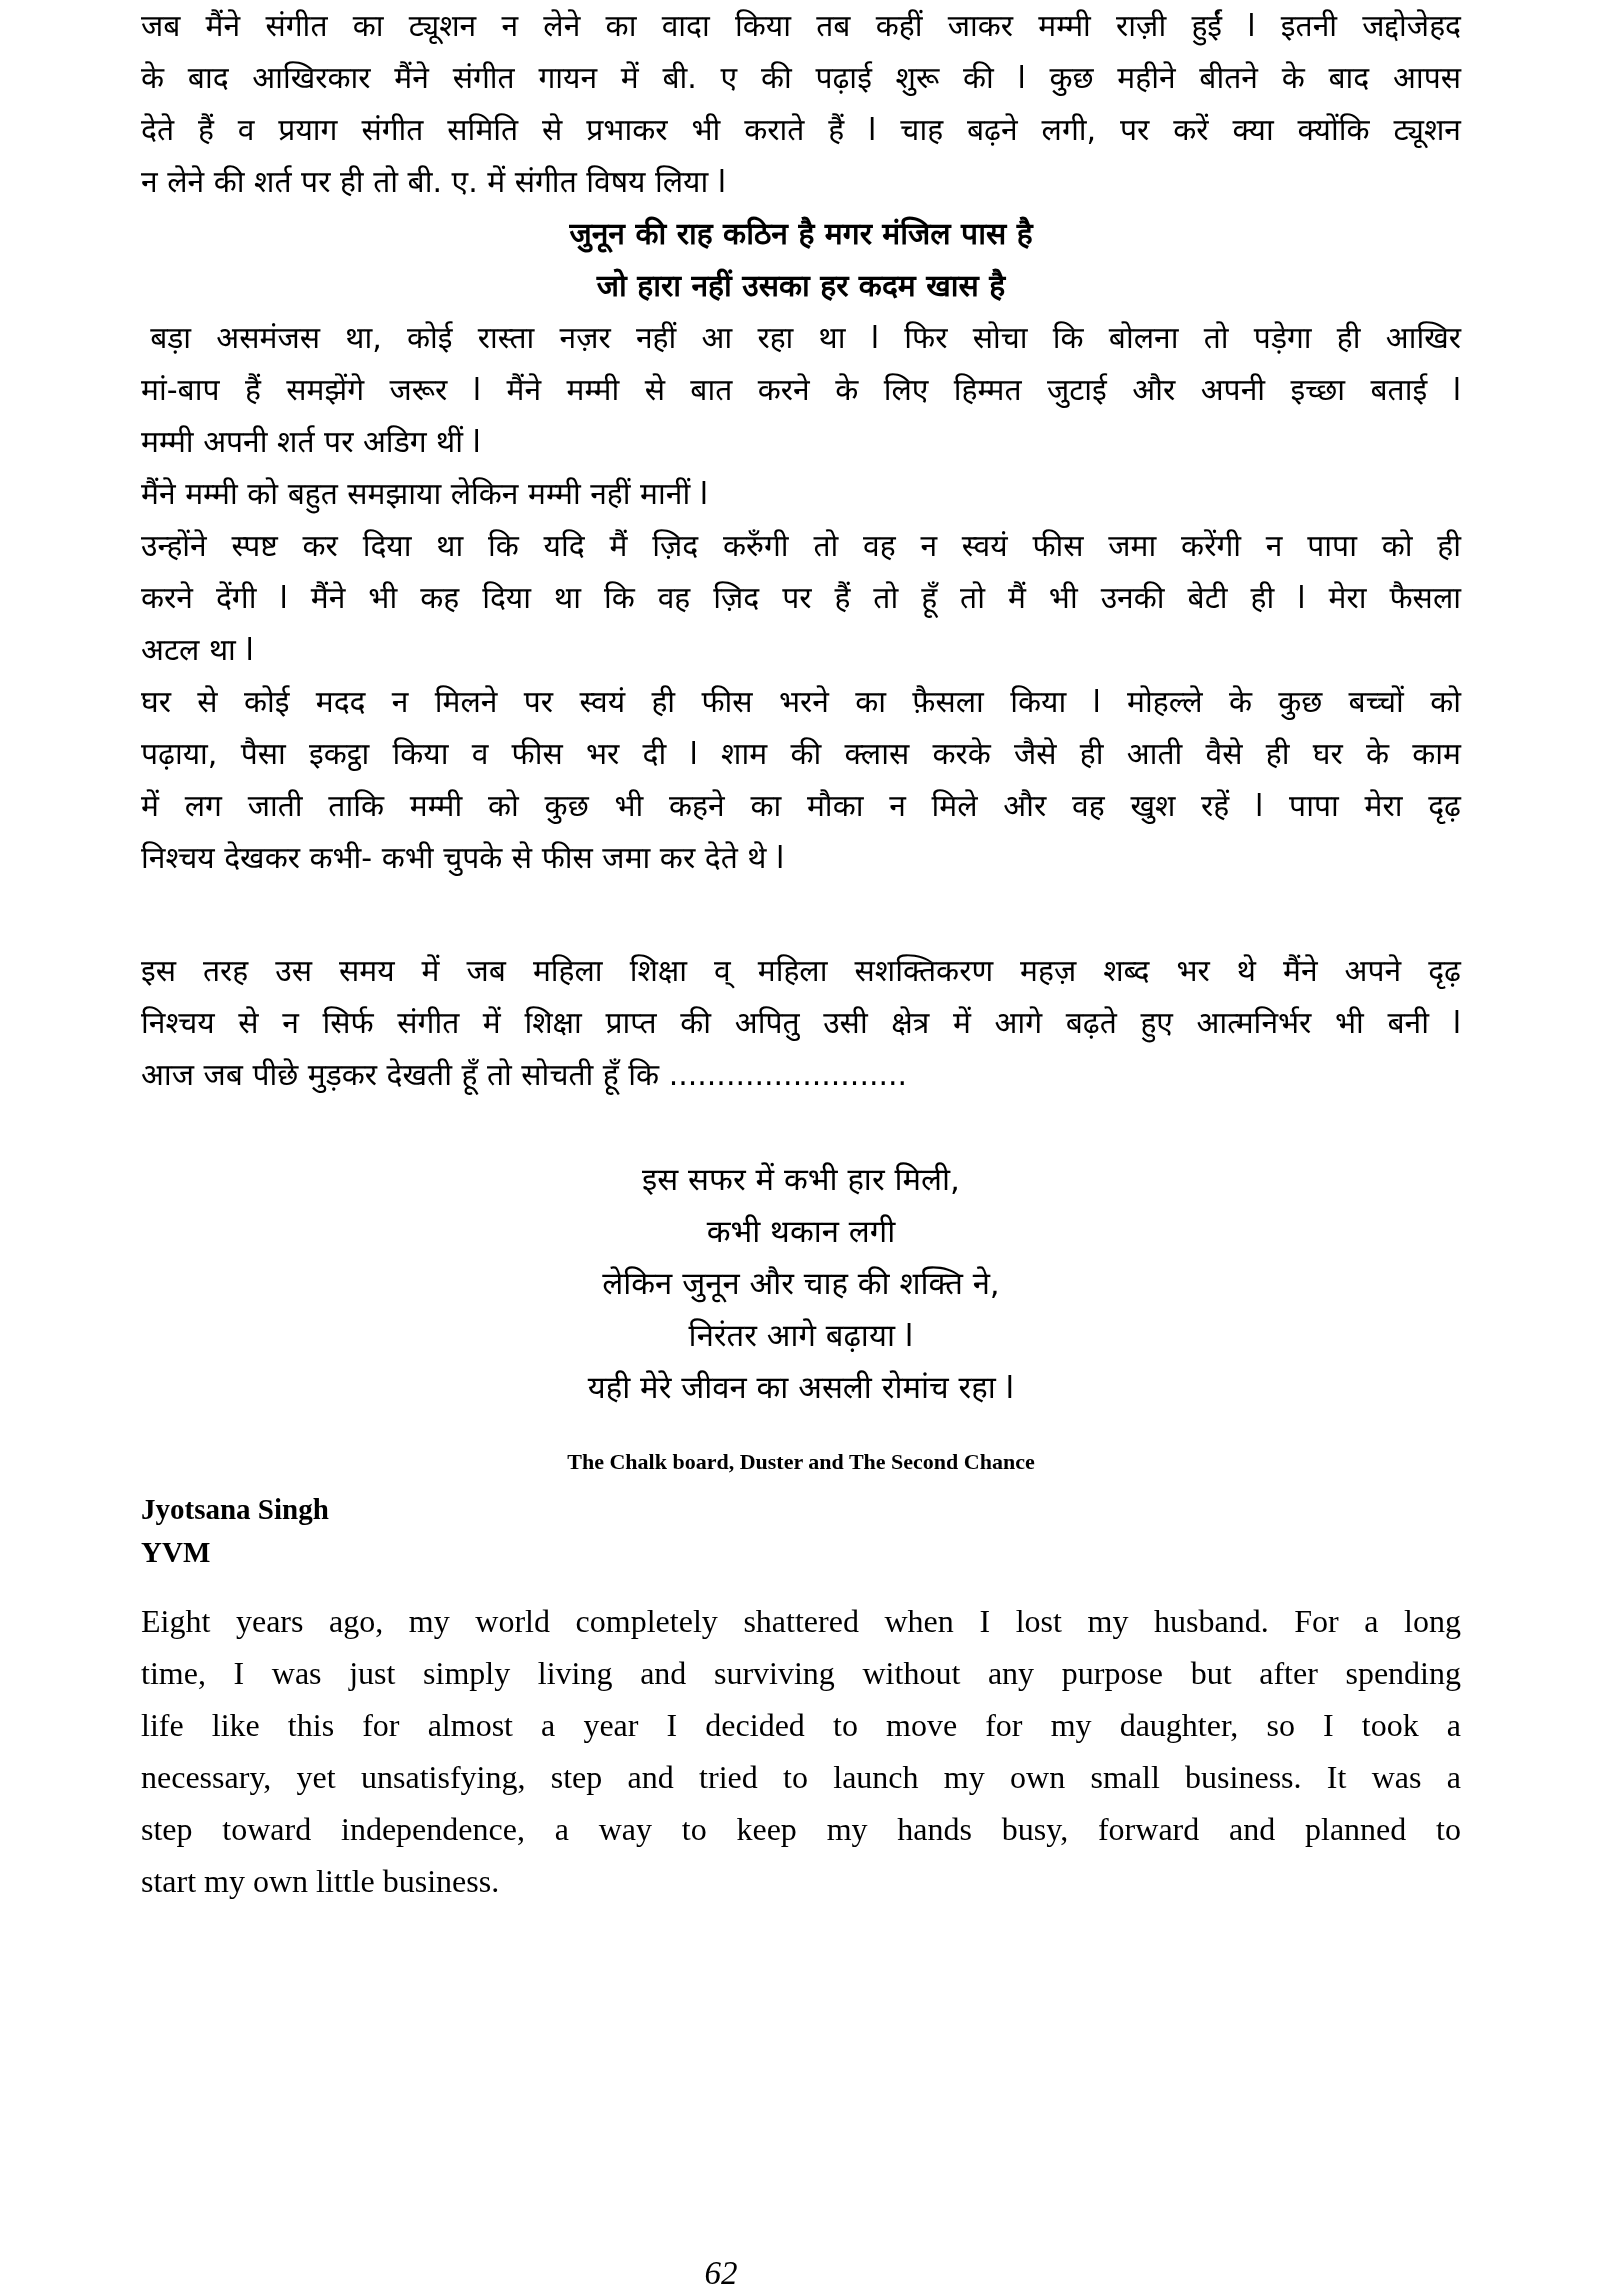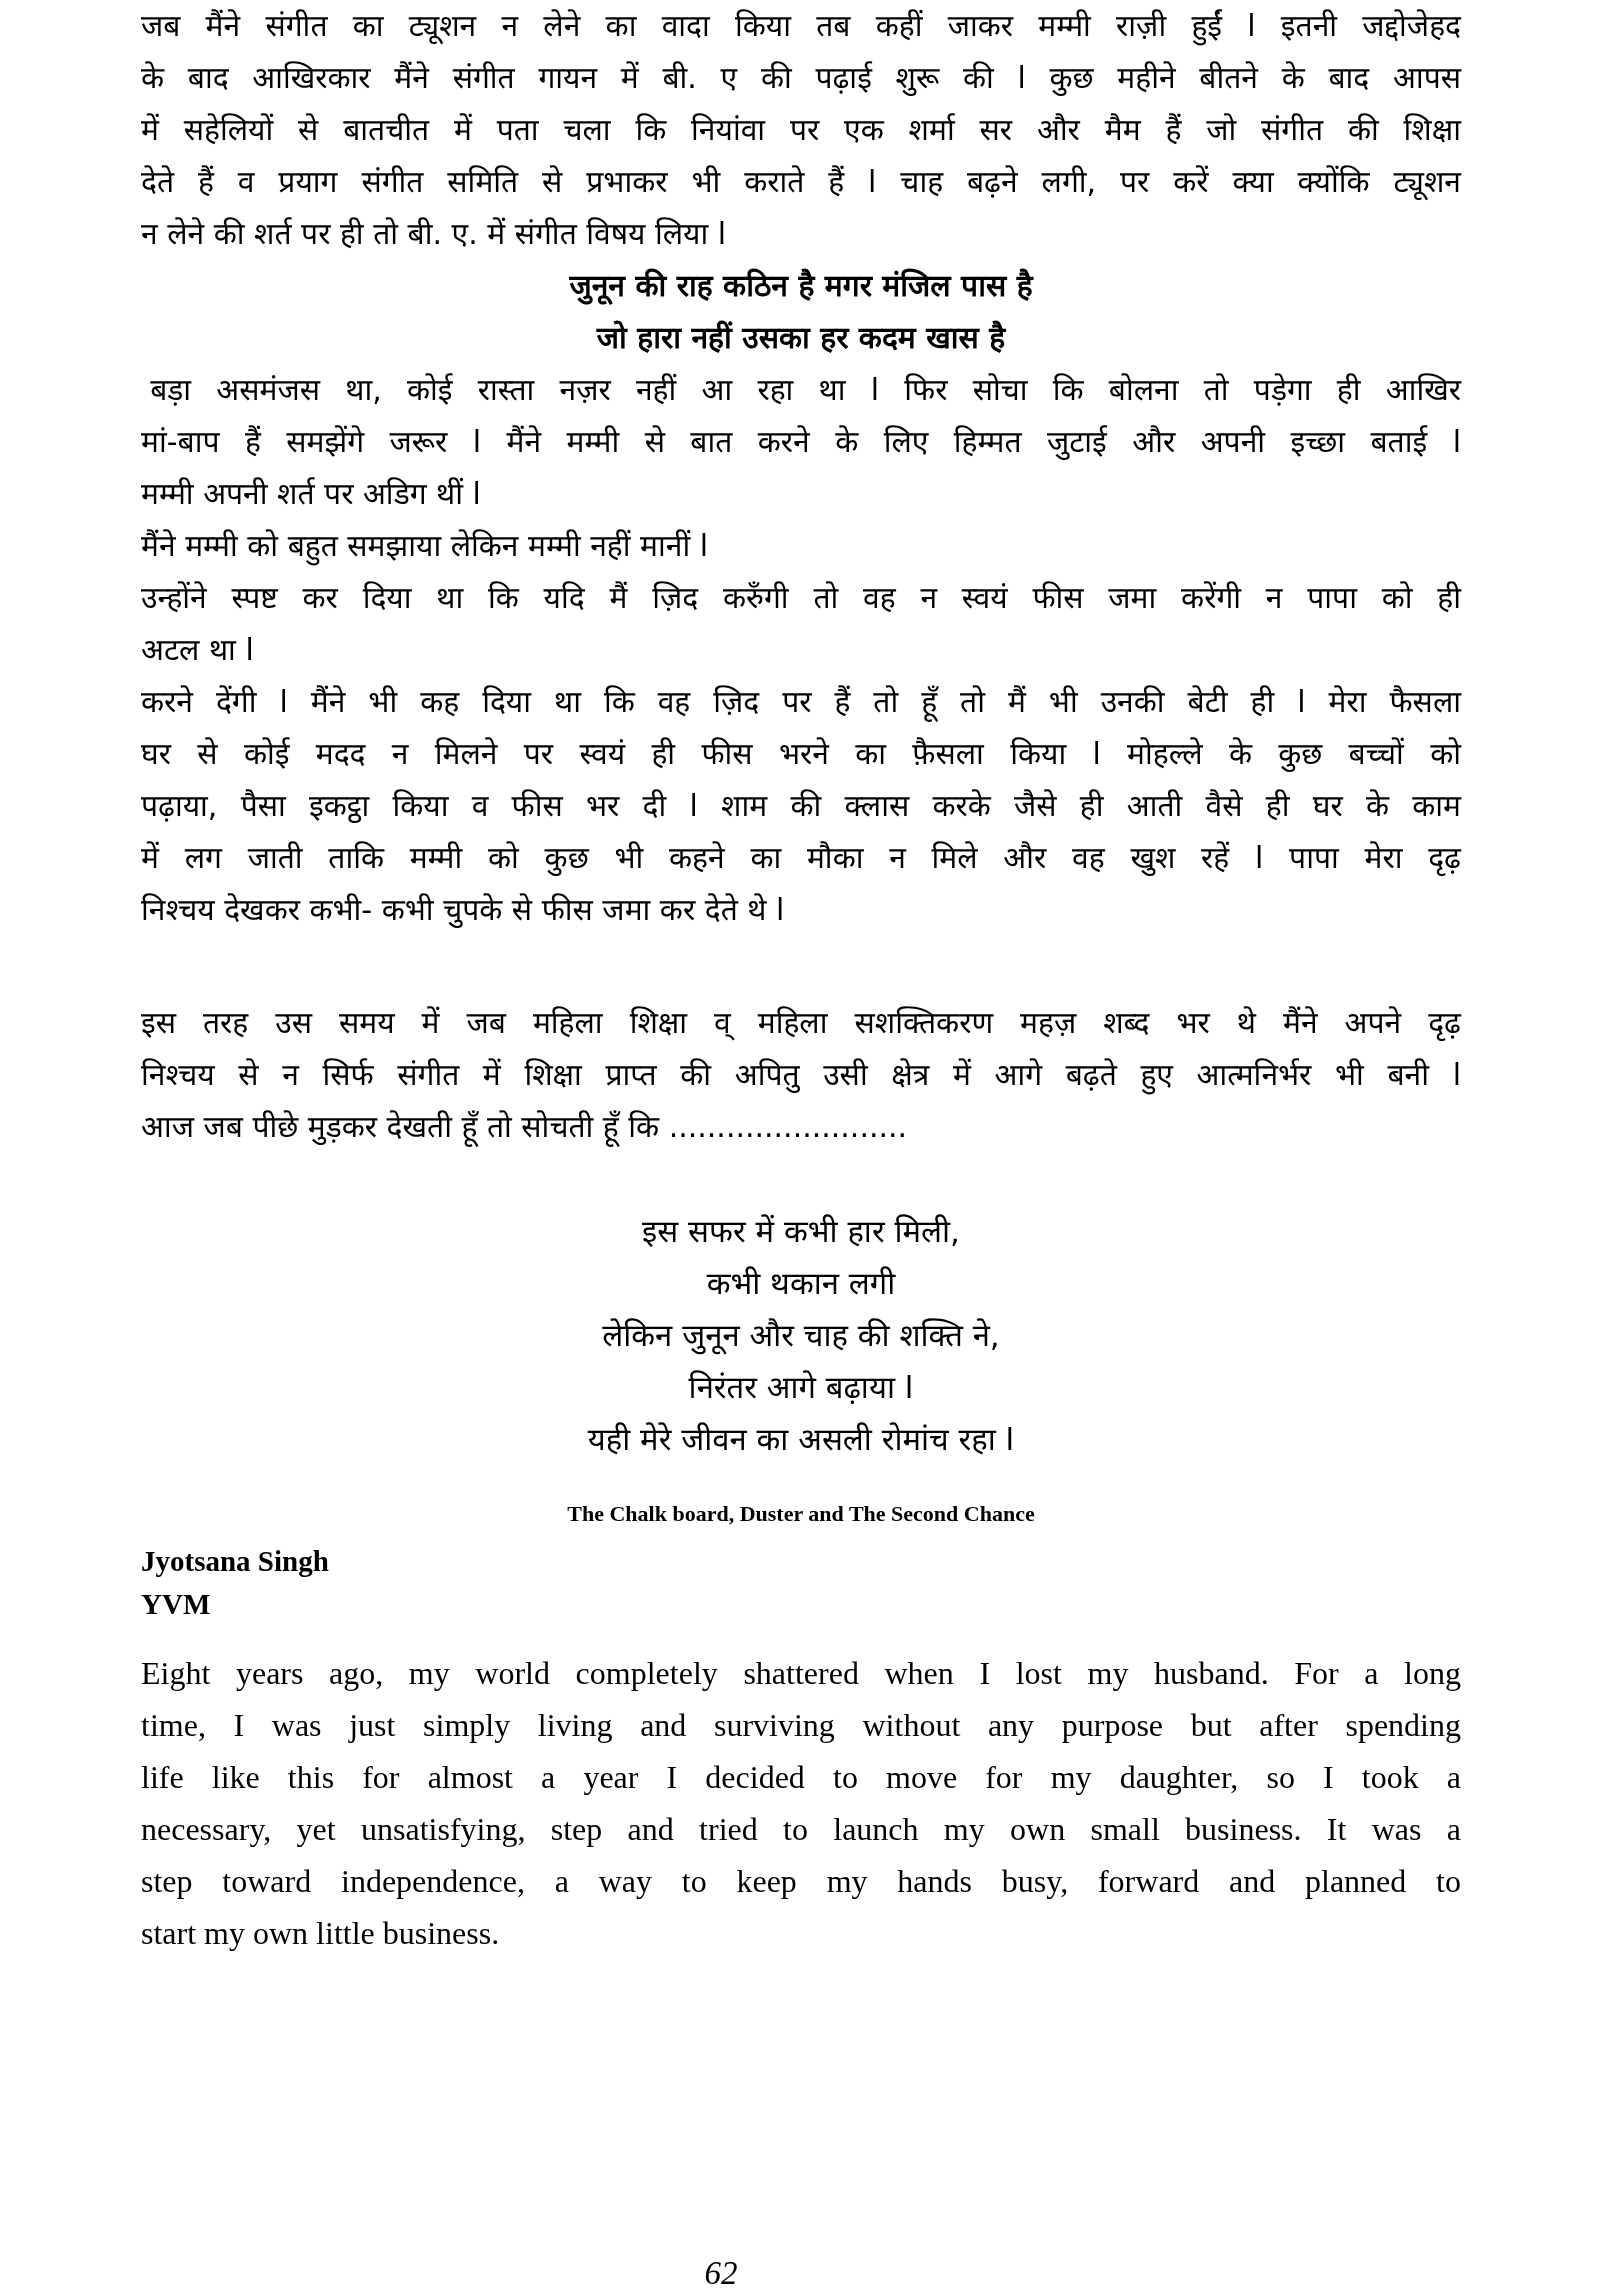--- a/index.html
+++ b/index.html
@@ -92,21 +92,20 @@
   }
 </style>
 </head>
 <body>
 
 <div class="content">
 
   <div>
     <div class="hline">जब मैंने संगीत का ट्यूशन न लेने का वादा किया तब कहीं जाकर मम्मी राज़ी हुईं l इतनी जद्दोजेहद</div>
     <div class="hline">के बाद आखिरकार मैंने संगीत गायन में बी. ए की पढ़ाई शुरू की l कुछ महीने बीतने के बाद आपस</div>
-    <div class="hline">में सहेलियों से बातचीत में पता चला कि नियांवा पर एक शर्मा सर और मैम हैं जो संगीत की शिक्षा</div>
     <div class="hline">देते हैं व प्रयाग संगीत समिति से प्रभाकर भी कराते हैं l चाह बढ़ने लगी, पर करें क्या क्योंकि ट्यूशन</div>
     <div class="hline para-end">न लेने की शर्त पर ही तो बी. ए. में संगीत विषय लिया l</div>
   </div>
 
   <div>
     <div class="couplet-line">जुनून की राह कठिन है मगर मंजिल पास है</div>
     <div class="couplet-line">जो हारा नहीं उसका हर कदम खास है</div>
   </div>
 
   <div>
@@ -114,22 +113,22 @@
     <div class="hline">मां-बाप हैं समझेंगे जरूर l मैंने मम्मी से बात करने के लिए हिम्मत जुटाई और अपनी इच्छा बताई l</div>
     <div class="hline para-end">मम्मी अपनी शर्त पर अडिग थीं l</div>
   </div>
 
   <div>
     <div class="hline para-end">मैंने मम्मी को बहुत समझाया लेकिन मम्मी नहीं मानीं l</div>
   </div>
 
   <div>
     <div class="hline">उन्होंने स्पष्ट कर दिया था कि यदि मैं ज़िद करुँगी तो वह न स्वयं फीस जमा करेंगी न पापा को ही</div>
+    <div class="hline">करने देंगी l मैंने भी कह दिया था कि वह ज़िद पर हैं तो हूँ तो मैं भी उनकी बेटी ही l मेरा फैसला</div>
     <div class="hline para-end">अटल था l</div>
-    <div class="hline">करने देंगी l मैंने भी कह दिया था कि वह ज़िद पर हैं तो हूँ तो मैं भी उनकी बेटी ही l मेरा फैसला</div>
   </div>
 
   <div>
     <div class="hline">घर से कोई मदद न मिलने पर स्वयं ही फीस भरने का फ़ैसला किया l मोहल्ले के कुछ बच्चों को</div>
     <div class="hline">पढ़ाया, पैसा इकट्ठा किया व फीस भर दी l शाम की क्लास करके जैसे ही आती वैसे ही घर के काम</div>
     <div class="hline">में लग जाती ताकि मम्मी को कुछ भी कहने का मौका न मिले और वह खुश रहें l पापा मेरा दृढ़</div>
     <div class="hline para-end">निश्चय देखकर कभी- कभी चुपके से फीस जमा कर देते थे l</div>
   </div>
 
   <div class="gap-lg"></div>

